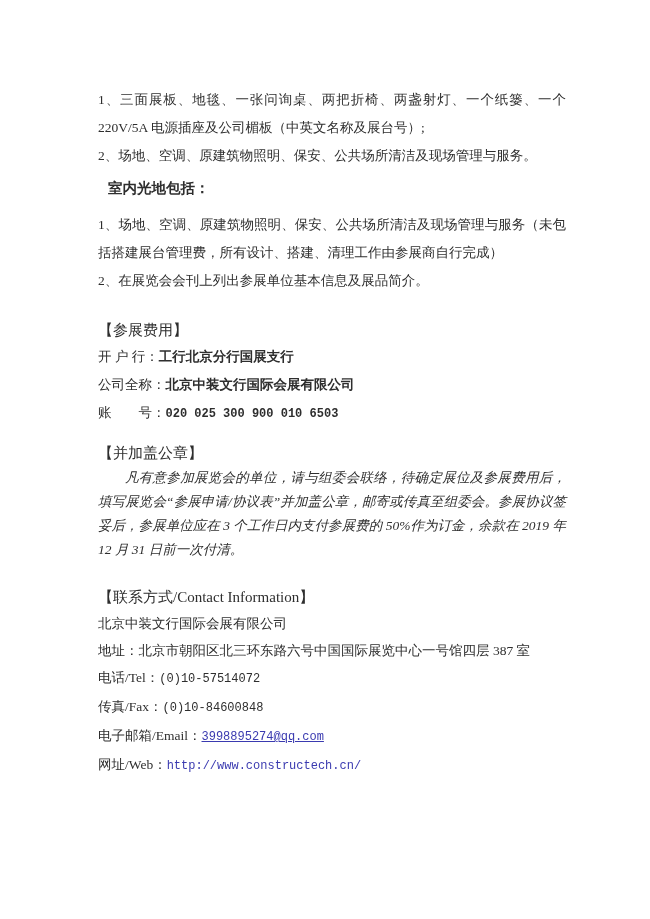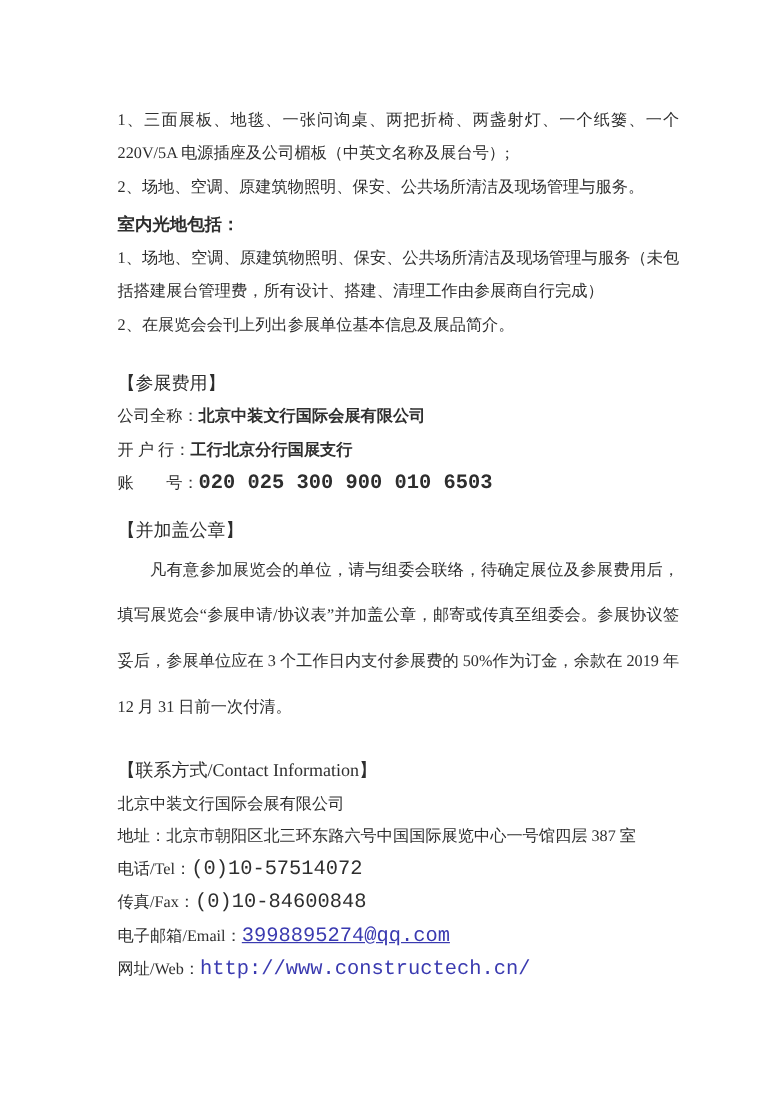--- a/index.html
+++ b/index.html
@@ -21,46 +21,47 @@
     left:98px;top:86px;
     width:468px;
     font-size:13.5px;
   }
   p{margin:0;}
   .body-text{
     line-height:28px;
     text-align:justify;
   }
   .sub-heading{
-    margin:0;
+    margin:10px;
     margin-top:5px;
     font-size:14.5px;
     font-weight:bold;
     line-height:26px;
   }
   .section-heading{
     margin:0;
     font-size:15px;
     font-weight:normal;
     line-height:26px;
   }
   .gap-lg{margin-top:22px;}
   .gap-md{margin-top:12px;}
   .fee-row{line-height:28px;}
   .row-label{white-space:pre;}
   .row-value{font-weight:bold;}
   .indent-para{
-    line-height:38px;
+    line-height:24px;
     text-align:justify;
     text-indent:2em;
+    font-style:italic;
   }
   .contact-line{line-height:27px;}
   .mono{
     font-family:"Liberation Mono","DejaVu Sans Mono",monospace;
-    font-size:17px;
+    font-size:12px;
   }
   .link{
     color:var(--link-color);
     text-decoration:none;
     cursor:pointer;
   }
   .link.underlined{text-decoration:underline;}
 </style>
 </head>
 <body>
@@ -70,24 +71,24 @@
 
     <p class="body-text">1、三面展板、地毯、一张问询桌、两把折椅、两盏射灯、一个纸篓、一个 220V/5A 电源插座及公司楣板（中英文名称及展台号）;</p>
     <p class="body-text">2、场地、空调、原建筑物照明、保安、公共场所清洁及现场管理与服务。</p>
 
     <h3 class="sub-heading">室内光地包括：</h3>
     <p class="body-text">1、场地、空调、原建筑物照明、保安、公共场所清洁及现场管理与服务（未包括搭建展台管理费，所有设计、搭建、清理工作由参展商自行完成）</p>
     <p class="body-text">2、在展览会会刊上列出参展单位基本信息及展品简介。</p>
 
     <h2 class="section-heading gap-lg">【参展费用】</h2>
     <div class="fee-row">
-      <span class="row-label">公司全称：</span><span class="row-value">北京中装文行国际会展有限公司</span>
+      <span class="row-label">开 户 行：</span><span class="row-value">工行北京分行国展支行</span>
     </div>
     <div class="fee-row">
-      <span class="row-label">开 户 行：</span><span class="row-value">工行北京分行国展支行</span>
+      <span class="row-label">公司全称：</span><span class="row-value">北京中装文行国际会展有限公司</span>
     </div>
     <div class="fee-row">
       <span class="row-label">账　　号：</span><span class="row-value mono">020 025 300 900 010 6503</span>
     </div>
 
     <h2 class="section-heading gap-md">【并加盖公章】</h2>
     <p class="indent-para">凡有意参加展览会的单位，请与组委会联络，待确定展位及参展费用后，填写展览会“参展申请/协议表”并加盖公章，邮寄或传真至组委会。参展协议签妥后，参展单位应在 3 个工作日内支付参展费的 50%作为订金，余款在 2019 年 12 月 31 日前一次付清。</p>
 
     <h2 class="section-heading gap-lg">【联系方式/Contact Information】</h2>
     <p class="contact-line">北京中装文行国际会展有限公司</p>

